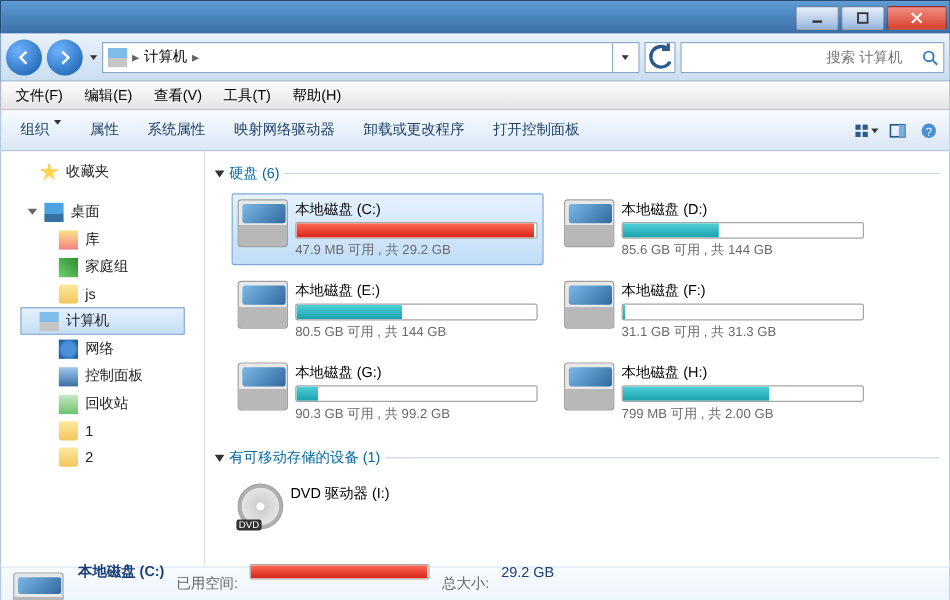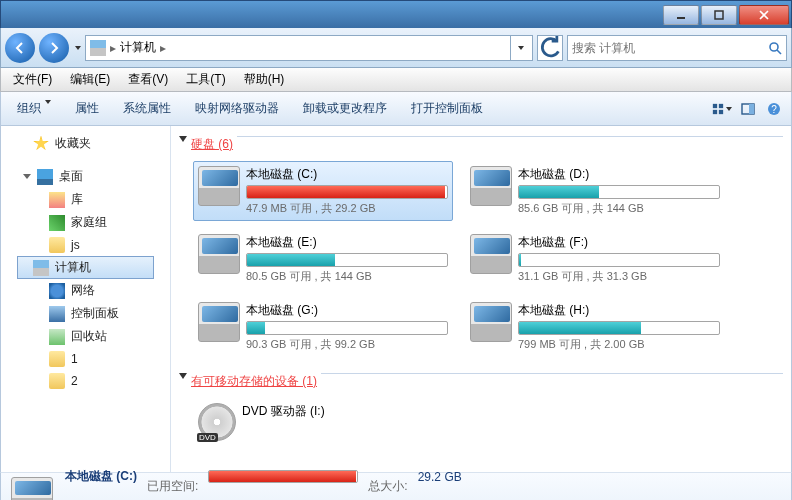--- a/index.html
+++ b/index.html
@@ -14,21 +14,21 @@
 
 
 .navbar { height: 40px; background: linear-gradient(to bottom,#eaf2fb,#cadff2); border: 1px solid #8da9c4; border-top:none; display:flex; align-items:center; padding:0 4px; gap:4px;}
 .nav-arrow { width:30px;height:30px;border-radius:50%;background:radial-gradient(circle at 35% 30%,#6fb3ff,#135aa6);display:flex;align-items:center;justify-content:center; }
 .nav-arrow svg{width:14px;height:14px;fill:#fff;}
 .breadcrumb { flex:1; height:26px; background:#fff; border:1px solid #8da9c4; display:flex; align-items:center; padding:0 4px; gap:4px;}
 .bc-chev{color:#666;}
 .bc-drop{width:18px;height:24px;border-left:1px solid #8da9c4;display:flex;align-items:center;justify-content:center;}
 .refresh-btn{width:26px;height:26px;border:1px solid #8da9c4;background:#fff;display:flex;align-items:center;justify-content:center;}
 .searchbox { width:220px;height:26px;border:1px solid #8da9c4;background:#fff;display:flex;align-items:center;padding:0 4px;justify-content:space-between;}
-.searchbox input{border:none;outline:none;width:180px;color:#888;font-size:12px;}
+.searchbox input{border:none;outline:none;width:180px;color:#888;font-size:12px;text-align:right;}
 
 
 .menubar { height:24px;background:linear-gradient(to bottom,#fdfdfd,#e4e4e4);border:1px solid #b6babf;border-top:none;display:flex;align-items:center;padding:0 4px;gap:2px;}
 .menubar span{padding:2px 8px;color:#000;cursor:default;}
 
 
 .cmdbar { height:34px;background:linear-gradient(to bottom,#f8fbff,#dae7f5);border:1px solid #b6c8dd;border-top:none;display:flex;align-items:center;padding:0 6px;gap:4px;}
 .cmdbar .cmd{padding:4px 10px;color:#1c3e66;cursor:default;display:flex;align-items:flex-start;gap:2px;}
 .cmdbar .spacer{flex:1;}
 .cmd-icon{width:22px;height:22px;display:flex;align-items:center;justify-content:center;border:1px solid transparent;}
@@ -48,21 +48,21 @@
 .ico-desktop{background:linear-gradient(to bottom,#4aa3e0 60%,#3570a0 60%);}
 .ico-lib{background:linear-gradient(to bottom,#fce38a,#f38181);}
 .ico-home{background:linear-gradient(45deg,#6bd36b,#2e8b2e);}
 .ico-folder{background:linear-gradient(to bottom,#ffe9a0,#f1c75c);border-radius:2px;}
 .ico-computer{background:linear-gradient(to bottom,#7fbce8 50%,#c5c5c5 50%);}
 .ico-net{background:radial-gradient(circle,#4a90d9 50%,#1c5fa0 80%);}
 .ico-cp{background:linear-gradient(to bottom,#9ec9ed,#3a6fa5);}
 .ico-bin{background:linear-gradient(to bottom,#c6e8c6,#6dc26d);}
 
 .content{flex:1;overflow-y:auto;padding:4px 8px;}
-.group-hdr{display:flex;gap:4px;color:#ef4444;padding:6px 0 4px;text-decoration:underline;}
+.group-hdr{display:flex;align-items:center;gap:4px;color:#0369a1;padding:6px 0 4px;}
 .group-hdr .tri{width:0;height:0;border-top:4px solid transparent;border-bottom:4px solid transparent;border-left:5px solid #333;}
 .group-hdr.open .tri{border-left:4px solid transparent;border-right:4px solid transparent;border-top:6px solid #333;border-bottom:none;}
 .group-hdr .line{flex:1;height:1px;background:#c8d6e8;}
 .drives{display:flex;flex-wrap:wrap;gap:8px 12px;padding:4px 0 10px 14px;}
 .drive{width:260px;display:flex;gap:6px;padding:4px;border:1px solid transparent;border-radius:2px;}
 .drive.selected{background:linear-gradient(to bottom,#e6f2ff,#c1ddf8);border:1px solid #7aa7d6;}
 .drive-ico{width:42px;height:40px;background:linear-gradient(to bottom,#e8e8e8 55%,#b8b8b8 55%);border-radius:3px;border:1px solid #a0a0a0;position:relative;flex-shrink:0;}
 .drive-ico::before{content:"";position:absolute;top:3px;left:3px;width:36px;height:16px;background:linear-gradient(135deg,#7db7e6,#2f6aa0);border-radius:2px;}
 .drive-ico.dvd::before{display:none;}
 .drive-ico.dvd{background:radial-gradient(circle at 50% 50%,#fff 12%,#d0d0d0 14%,#e5e5e5 60%,#b0b0b0 62%);border-radius:50%;width:38px;height:38px;position:relative;}

